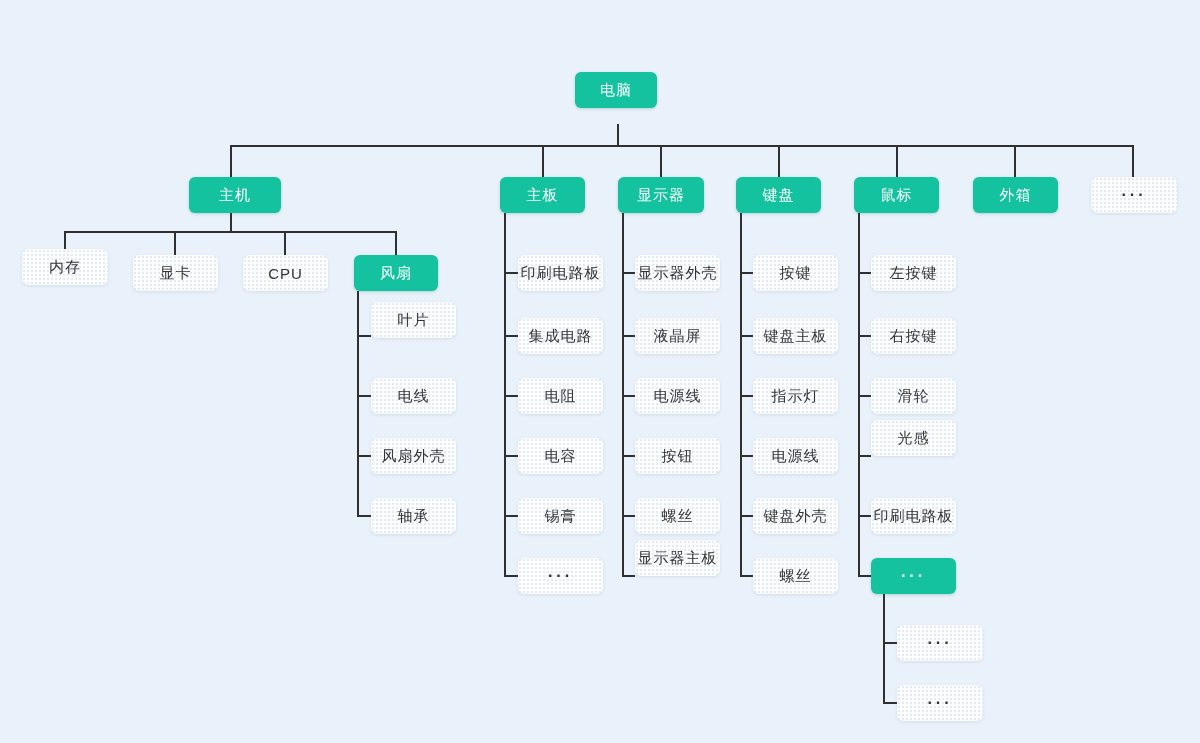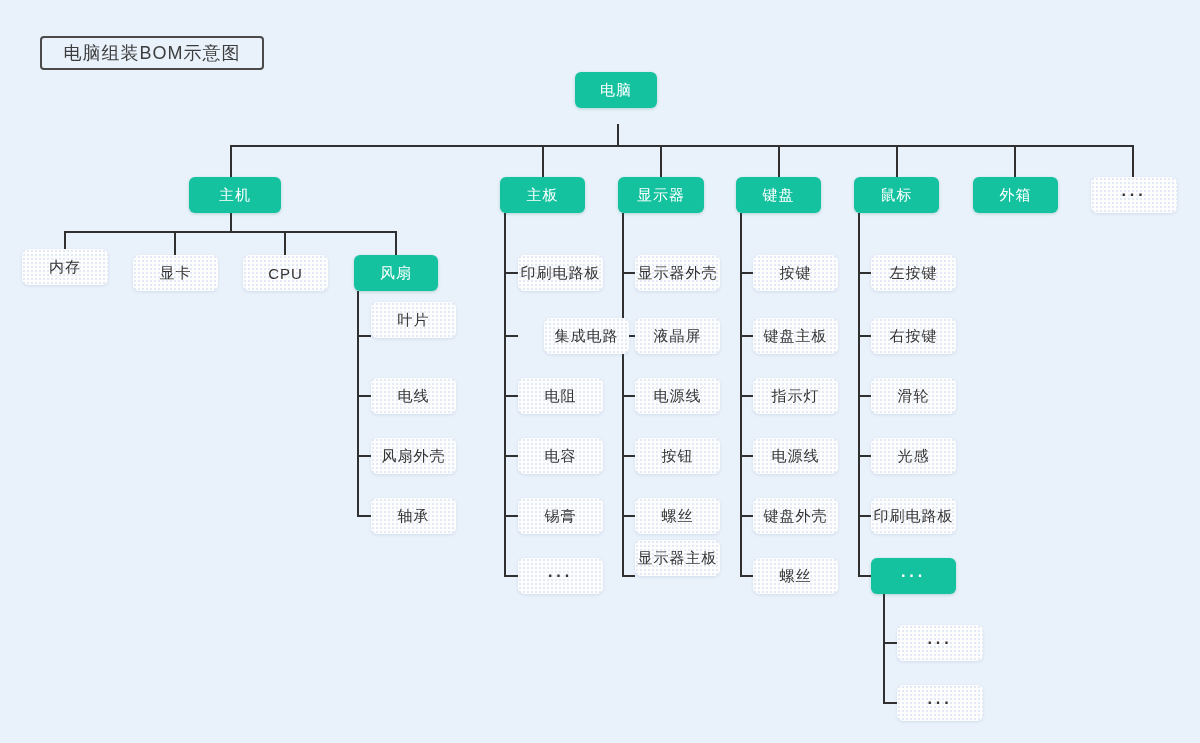--- a/index.html
+++ b/index.html
@@ -45,21 +45,20 @@
   .ln{
     position:absolute;display:block;
     background:#303030;
   }
 </style>
 </head>
 <body>
 
 <div id="canvas">
 
-  <div class="title-box">电脑组装BOM示意图</div>
 
   <i class="ln" style="left:617px;top:124px;width:2px;height:23px"></i>
 
   <i class="ln" style="left:230px;top:145px;width:904px;height:2px"></i>
 
   <i class="ln" style="left:230px;top:145px;width:2px;height:32px"></i>
   <i class="ln" style="left:542px;top:145px;width:2px;height:32px"></i>
   <i class="ln" style="left:660px;top:145px;width:2px;height:32px"></i>
   <i class="ln" style="left:778px;top:145px;width:2px;height:32px"></i>
   <i class="ln" style="left:896px;top:145px;width:2px;height:32px"></i>
@@ -129,21 +128,21 @@
   <div class="node white" style="left:133px;top:255px">显卡</div>
   <div class="node white" style="left:243px;top:255px">CPU</div>
   <div class="node green" style="left:354px;top:255px;width:84px">风扇</div>
 
   <div class="node white" style="left:371px;top:302px">叶片</div>
   <div class="node white" style="left:371px;top:378px">电线</div>
   <div class="node white" style="left:371px;top:438px">风扇外壳</div>
   <div class="node white" style="left:371px;top:498px">轴承</div>
 
   <div class="node white" style="left:518px;top:255px">印刷电路板</div>
-  <div class="node white" style="left:544px;top:318px">集成电路</div>
+  <div class="node white" style="left:518px;top:318px">集成电路</div>
   <div class="node white" style="left:518px;top:378px">电阻</div>
   <div class="node white" style="left:518px;top:438px">电容</div>
   <div class="node white" style="left:518px;top:498px">锡膏</div>
   <div class="node white dots" style="left:518px;top:558px">···</div>
 
   <div class="node white" style="left:635px;top:255px">显示器外壳</div>
   <div class="node white" style="left:635px;top:318px">液晶屏</div>
   <div class="node white" style="left:635px;top:378px">电源线</div>
   <div class="node white" style="left:635px;top:438px">按钮</div>
   <div class="node white" style="left:635px;top:498px">螺丝</div>
@@ -152,20 +151,20 @@
   <div class="node white" style="left:753px;top:255px">按键</div>
   <div class="node white" style="left:753px;top:318px">键盘主板</div>
   <div class="node white" style="left:753px;top:378px">指示灯</div>
   <div class="node white" style="left:753px;top:438px">电源线</div>
   <div class="node white" style="left:753px;top:498px">键盘外壳</div>
   <div class="node white" style="left:753px;top:558px">螺丝</div>
 
   <div class="node white" style="left:871px;top:255px">左按键</div>
   <div class="node white" style="left:871px;top:318px">右按键</div>
   <div class="node white" style="left:871px;top:378px">滑轮</div>
-  <div class="node white" style="left:871px;top:438px">光感</div>
+  <div class="node white" style="left:871px;top:420px">光感</div>
   <div class="node white" style="left:871px;top:498px">印刷电路板</div>
   <div class="node green dots" style="left:871px;top:558px">···</div>
 
   <div class="node white dots" style="left:897px;top:625px;width:86px">···</div>
   <div class="node white dots" style="left:897px;top:685px;width:86px">···</div>
 
 </div>
 
 </body></html>

